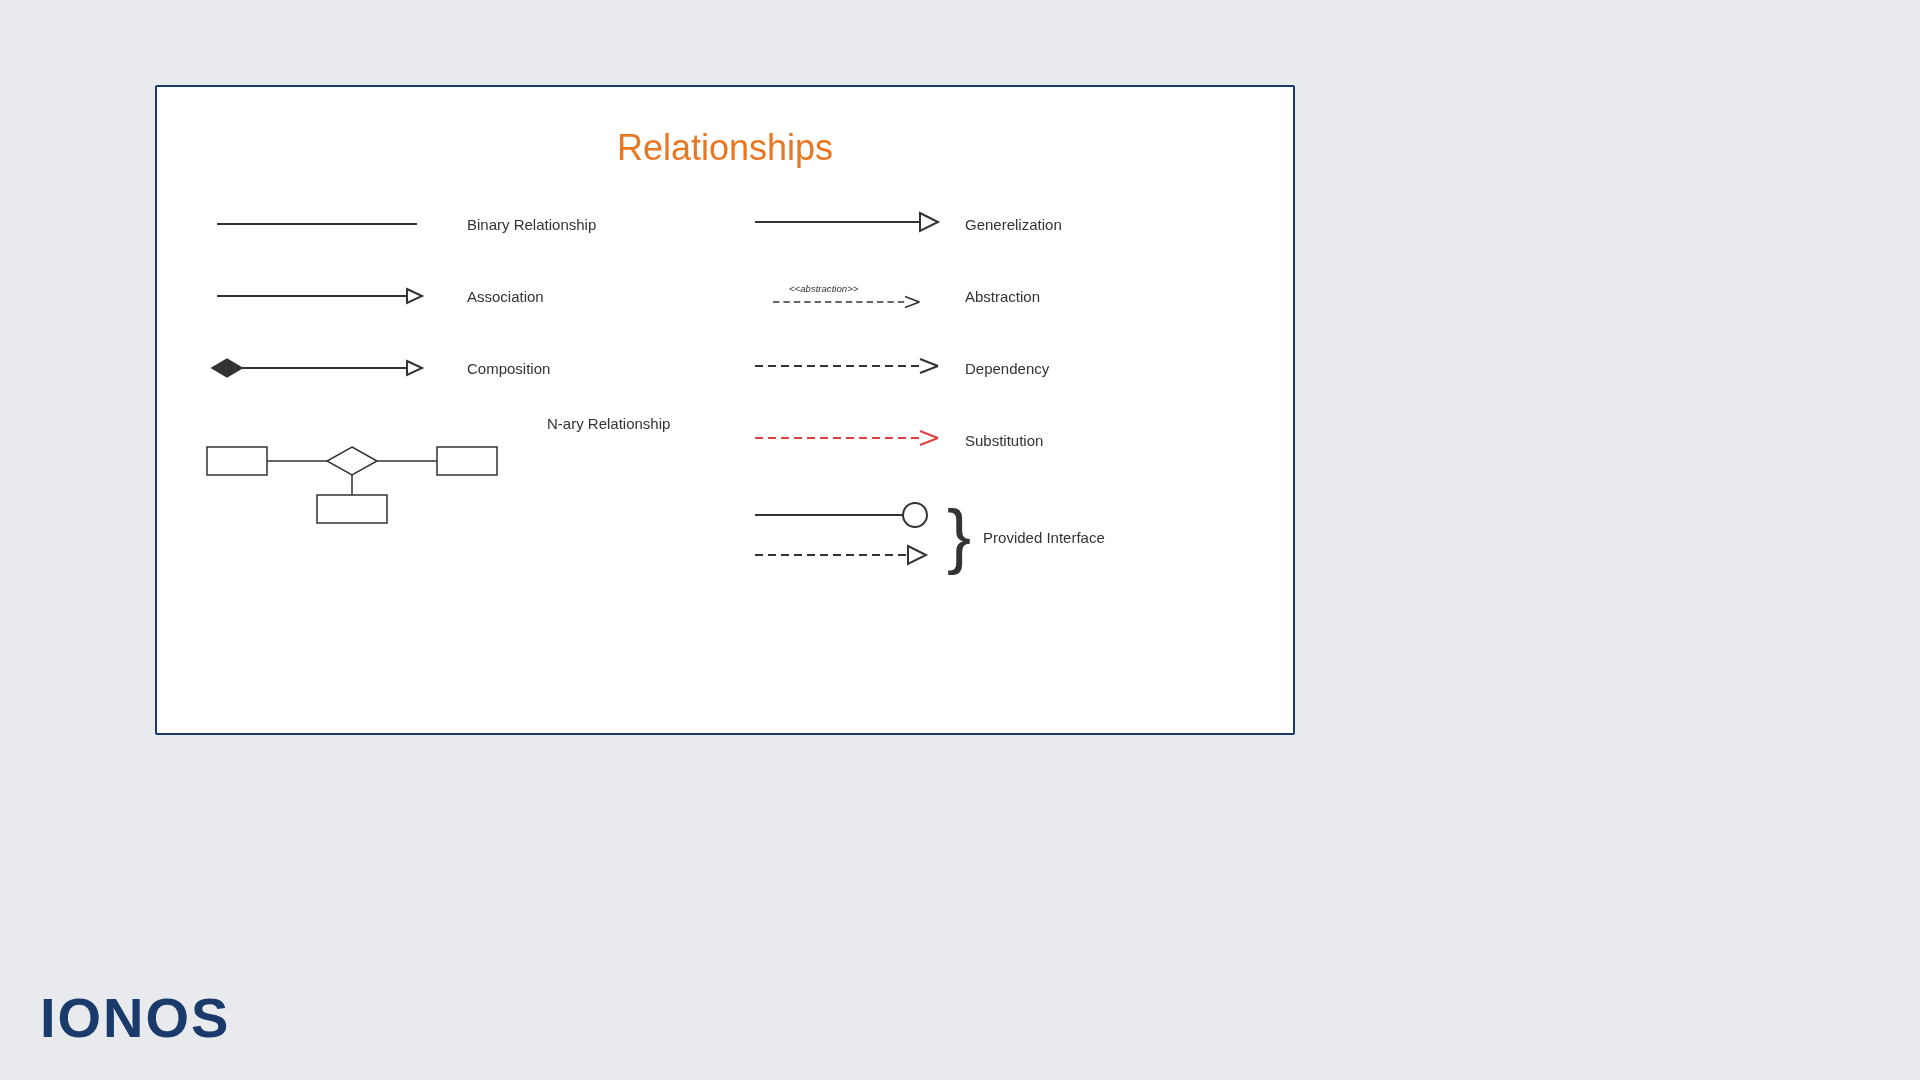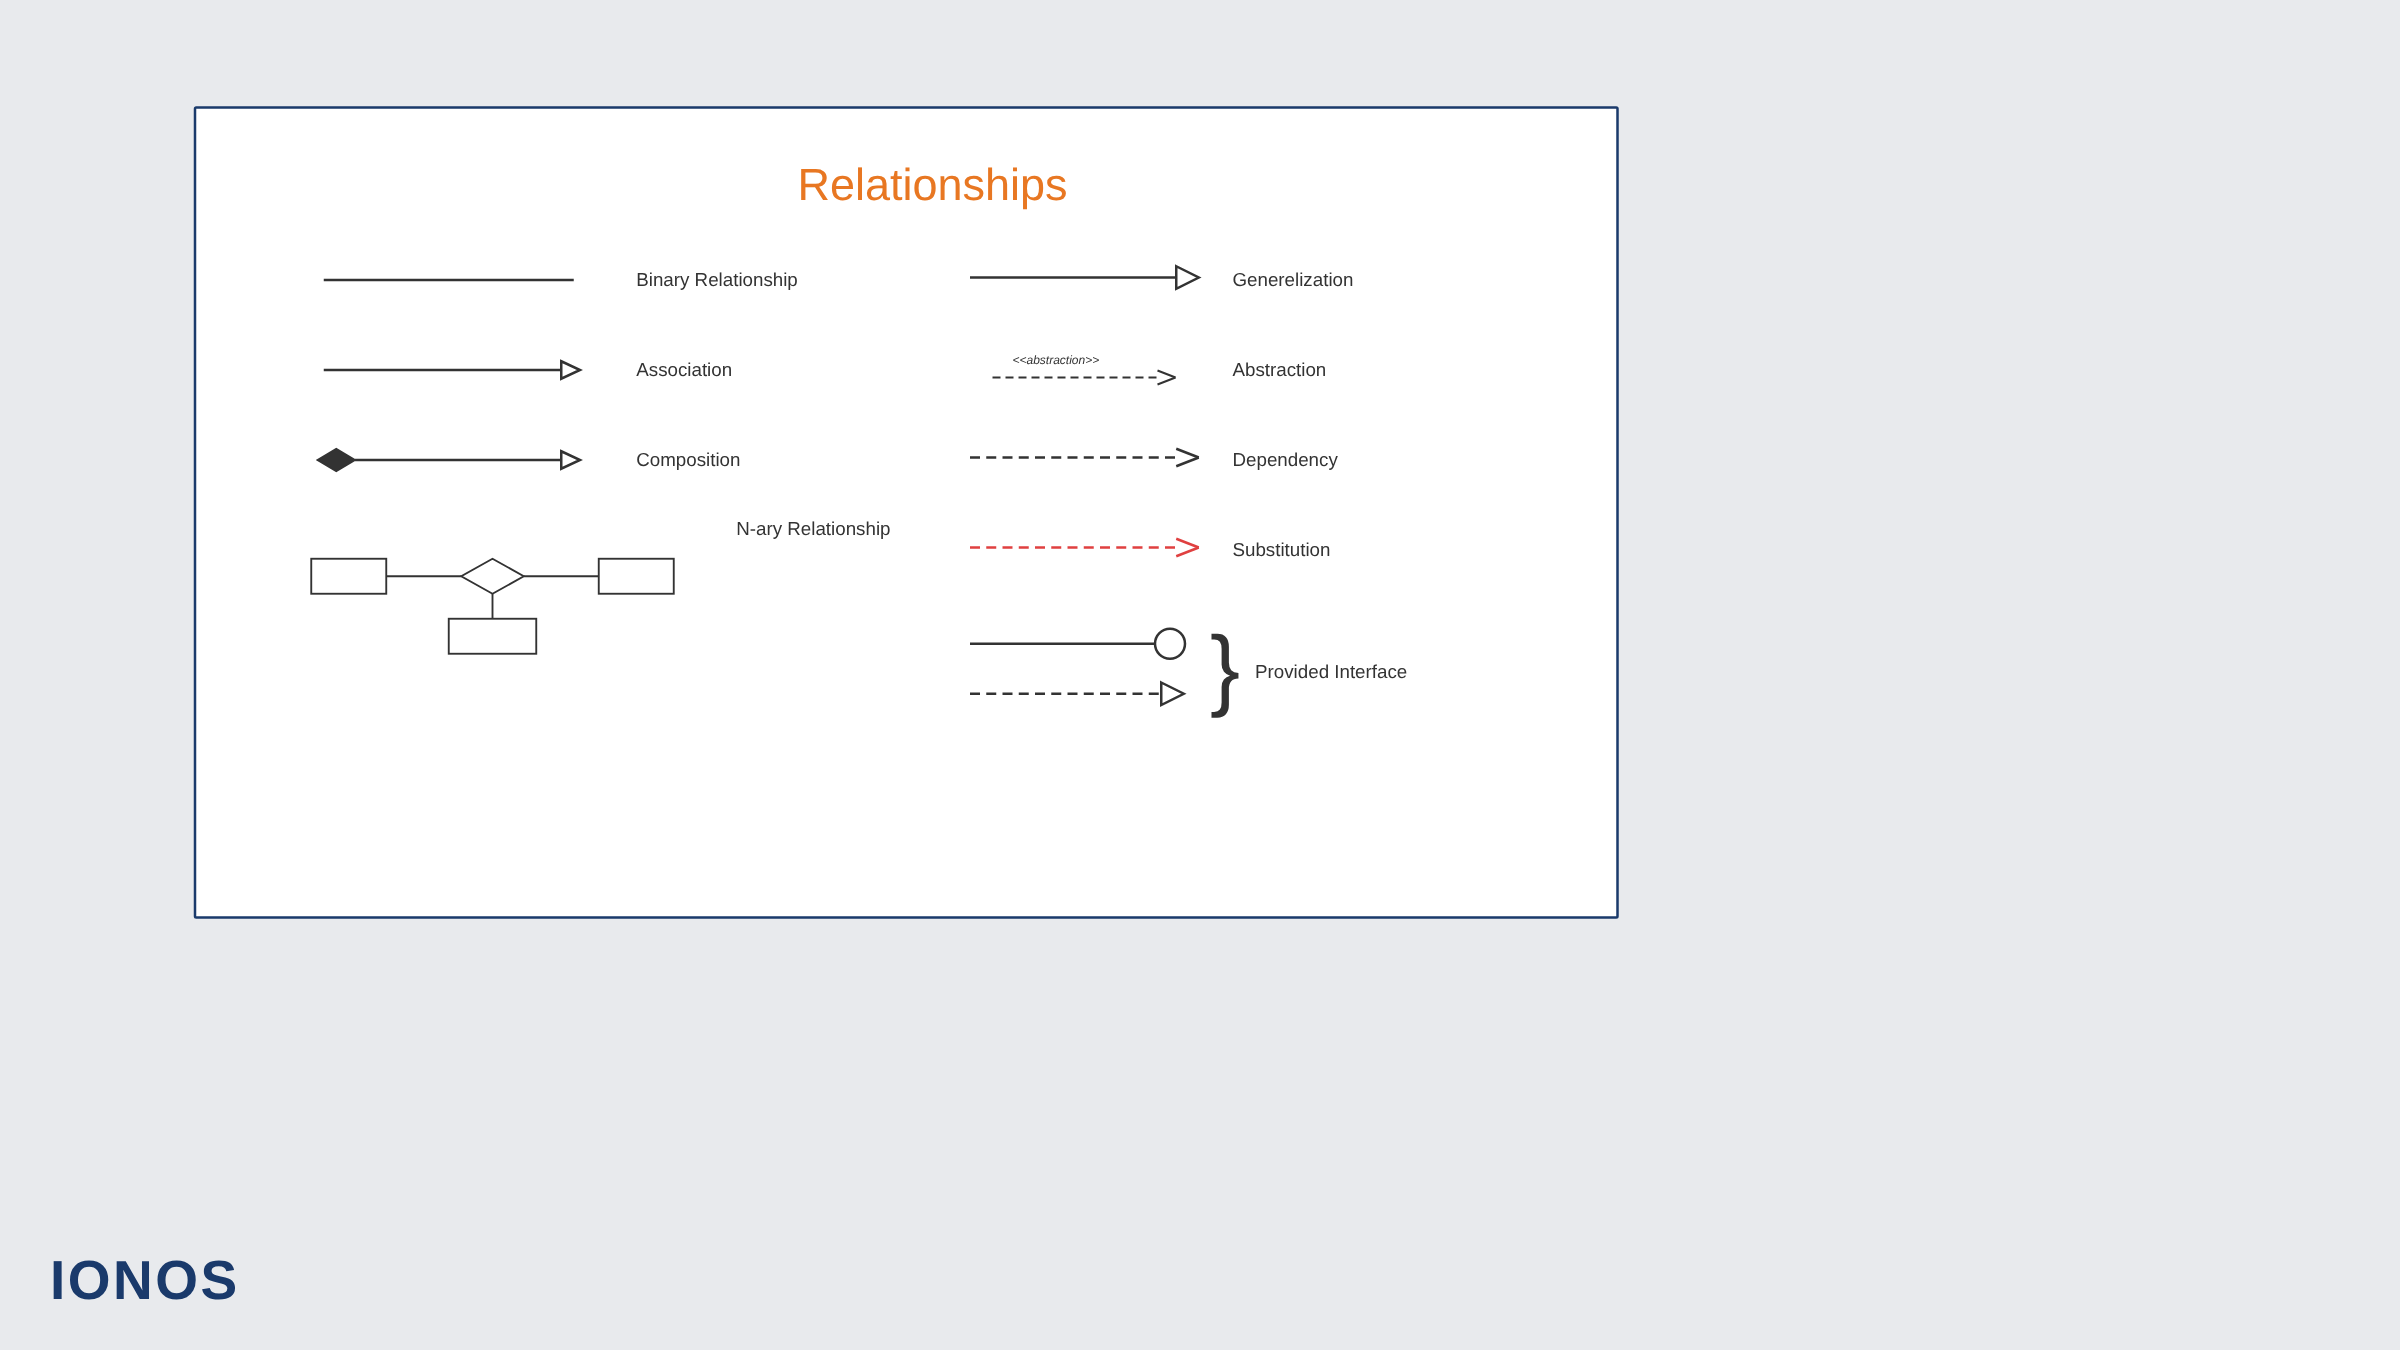--- a/index.html
+++ b/index.html
@@ -14,21 +14,20 @@
 
     .slide-container {
       position: absolute;
       top: 85px;
       left: 155px;
       width: 1140px;
       height: 650px;
       background: #ffffff;
       border: 2.5px solid #1a3a6b;
       border-radius: 2px;
-      padding-left: 42px;
     }
 
     .slide-title {
       text-align: center;
       color: #e87722;
       font-size: 36px;
       font-weight: normal;
       margin-top: 40px;
       margin-bottom: 30px;
     }
@@ -75,21 +74,21 @@
     
     .symbol-svg {
       width: 240px;
       height: 40px;
     }
 
     .ionos-logo {
       position: absolute;
       bottom: 30px;
       left: 40px;
-      font-size: 44px;
+      font-size: 56px;
       font-weight: 900;
       color: #1a3a6b;
       letter-spacing: 2px;
       font-family: Arial Black, Arial, sans-serif;
     }
 
     .right-symbol {
       width: 200px;
       flex-shrink: 0;
     }

